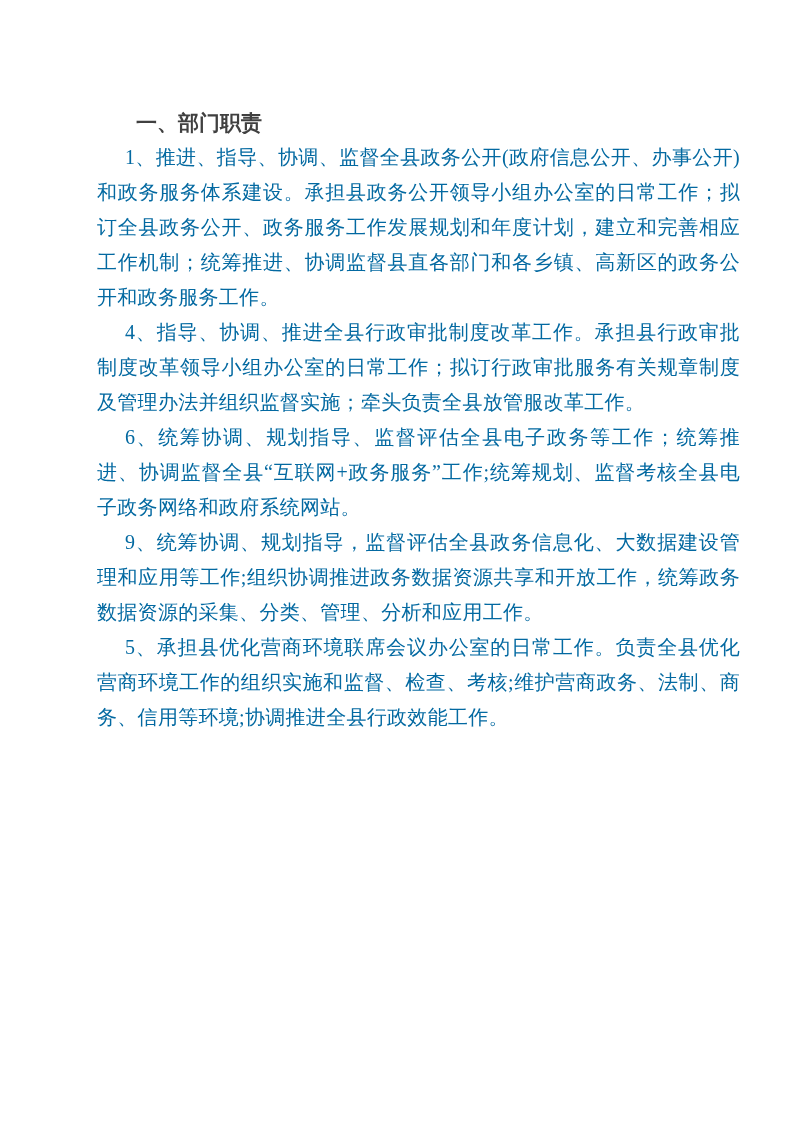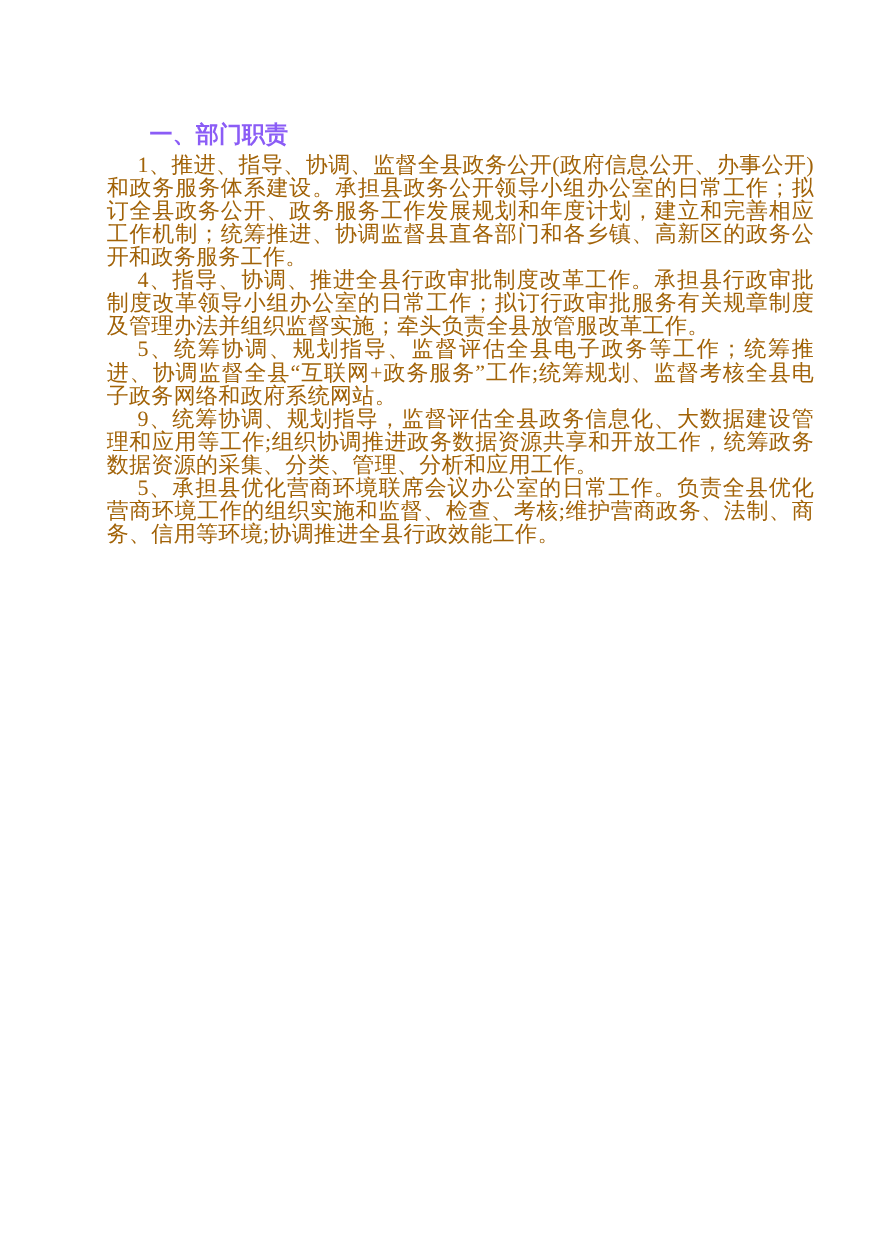--- a/index.html
+++ b/index.html
@@ -18,44 +18,44 @@
     overflow: hidden;
   }
   .doc-heading {
     margin: 0;
     padding: 0;
     font-family: "Liberation Sans", "DejaVu Sans", sans-serif;
     font-weight: bold;
     font-size: 21px;
     line-height: 35px;
     text-indent: 39px;
-    color: #8b5cf6;
+    color: #404040;
   }
   .doc-para {
     margin: 0;
     padding: 0;
     font-family: "Liberation Serif", "DejaVu Serif", serif;
     font-size: 20px;
-    line-height: 21px;
+    line-height: 35px;
     text-indent: 28px;
     text-align: justify;
     text-align-last: left;
     letter-spacing: 0.3px;
-    color: #a16207;
+    color: #0369a1;
   }
 </style>
 </head>
 <body>
 
 <div class="page">
   <h1 class="doc-heading">一、部门职责</h1>
 
   <p class="doc-para">1、推进、指导、协调、监督全县政务公开(政府信息公开、办事公开)和政务服务体系建设。承担县政务公开领导小组办公室的日常工作；拟订全县政务公开、政务服务工作发展规划和年度计划，建立和完善相应工作机制；统筹推进、协调监督县直各部门和各乡镇、高新区的政务公开和政务服务工作。</p>
 
   <p class="doc-para">4、指导、协调、推进全县行政审批制度改革工作。承担县行政审批制度改革领导小组办公室的日常工作；拟订行政审批服务有关规章制度及管理办法并组织监督实施；牵头负责全县放管服改革工作。</p>
 
-  <p class="doc-para">5、统筹协调、规划指导、监督评估全县电子政务等工作；统筹推进、协调监督全县“互联网+政务服务”工作;统筹规划、监督考核全县电子政务网络和政府系统网站。</p>
+  <p class="doc-para">6、统筹协调、规划指导、监督评估全县电子政务等工作；统筹推进、协调监督全县“互联网+政务服务”工作;统筹规划、监督考核全县电子政务网络和政府系统网站。</p>
 
   <p class="doc-para">9、统筹协调、规划指导，监督评估全县政务信息化、大数据建设管理和应用等工作;组织协调推进政务数据资源共享和开放工作，统筹政务数据资源的采集、分类、管理、分析和应用工作。</p>
 
   <p class="doc-para">5、承担县优化营商环境联席会议办公室的日常工作。负责全县优化营商环境工作的组织实施和监督、检查、考核;维护营商政务、法制、商务、信用等环境;协调推进全县行政效能工作。</p>
 
 </div>
 
 </body></html>

